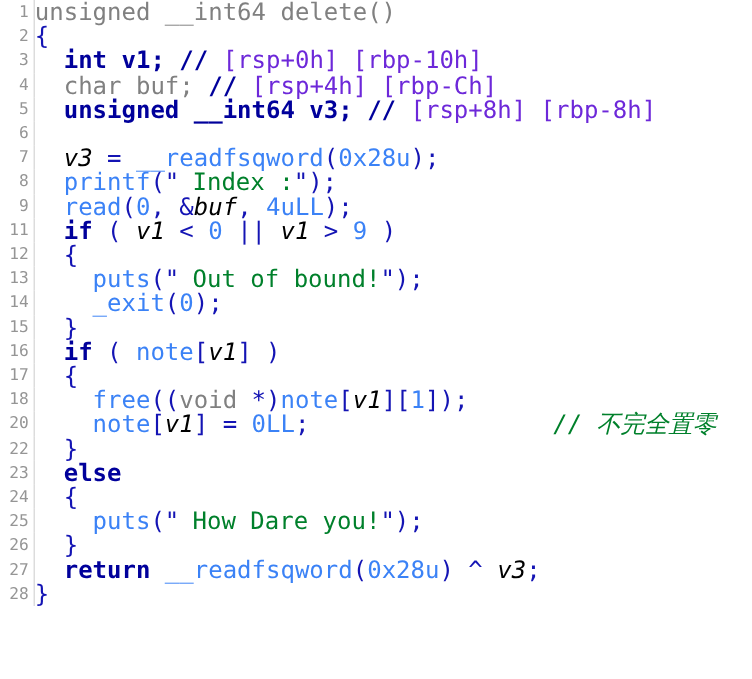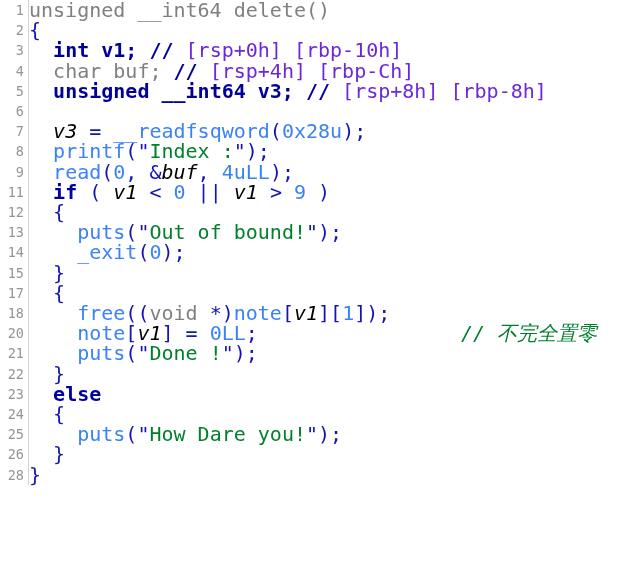--- a/index.html
+++ b/index.html
@@ -59,21 +59,21 @@
     position: relative;
   }
 
   
   .t-dim      { color: #808080; }                  
   .t-kw       { color: #00009b; font-weight: bold;}
   .t-fn       { color: #3b82f6; text-align: center; }                  
   .t-var      { color: #000000; font-style: italic; }                  
   .t-punct    { color: #1414b4; }                  
   .t-num      { color: #3b82f6; }                  
-  .t-str      { color: #00802b; }                  
+  .t-str      { color: #00802b; margin-left: 11px; }                  
   .t-quote    { color: #1414b4; }                  
   .t-cmt      { color: #6d28d9; }                  
   .t-gcmt     { color: #00802b; font-style: italic;}
   .t-plain    { color: #1414b4; }
 
   .side-comment {
     position: absolute;
     left: 432px;
     top: 0;
     white-space: pre;
@@ -135,34 +135,34 @@
         </tr>
         <tr class="code-row">
           <td class="gutter-cell">14</td>
           <td class="code-cell"><span class="t-plain">    </span><span class="t-fn">_exit</span><span class="t-punct">(</span><span class="t-num">0</span><span class="t-punct">);</span></td>
         </tr>
         <tr class="code-row">
           <td class="gutter-cell">15</td>
           <td class="code-cell"><span class="t-plain">  </span><span class="t-punct">}</span></td>
         </tr>
         <tr class="code-row">
+          <td class="gutter-cell">16</td>
+          <td class="code-cell"><span class="t-plain">  </span><span class="t-kw">if</span><span class="t-punct"> ( </span><span class="t-fn">note</span><span class="t-punct">[</span><span class="t-var">v1</span><span class="t-punct">] )</span></td>
+        </tr>
+        <tr class="code-row">
           <td class="gutter-cell">17</td>
           <td class="code-cell"><span class="t-plain">  </span><span class="t-punct">{</span></td>
         </tr>
         <tr class="code-row">
           <td class="gutter-cell">18</td>
           <td class="code-cell"><span class="t-plain">    </span><span class="t-fn">free</span><span class="t-punct">((</span><span class="t-dim">void</span><span class="t-punct"> *)</span><span class="t-fn">note</span><span class="t-punct">[</span><span class="t-var">v1</span><span class="t-punct">][</span><span class="t-num">1</span><span class="t-punct">]);</span></td>
         </tr>
         <tr class="code-row">
           <td class="gutter-cell">20</td>
           <td class="code-cell"><span class="t-plain">    </span><span class="t-fn">note</span><span class="t-punct">[</span><span class="t-var">v1</span><span class="t-punct">] = </span><span class="t-num">0LL</span><span class="t-punct">;</span><span class="side-comment t-gcmt">// 不完全置零</span></td>
-        </tr>
-        <tr class="code-row">
-          <td class="gutter-cell">21</td>
-          <td class="code-cell"><span class="t-plain">    </span><span class="t-fn">puts</span><span class="t-punct">(</span><span class="t-quote">"</span><span class="t-str">Done !</span><span class="t-quote">"</span><span class="t-punct">);</span></td>
         </tr>
         <tr class="code-row">
           <td class="gutter-cell">22</td>
           <td class="code-cell"><span class="t-plain">  </span><span class="t-punct">}</span></td>
         </tr>
         <tr class="code-row">
           <td class="gutter-cell">23</td>
           <td class="code-cell"><span class="t-plain">  </span><span class="t-kw">else</span></td>
         </tr>
         <tr class="code-row">
@@ -171,18 +171,22 @@
         </tr>
         <tr class="code-row">
           <td class="gutter-cell">25</td>
           <td class="code-cell"><span class="t-plain">    </span><span class="t-fn">puts</span><span class="t-punct">(</span><span class="t-quote">"</span><span class="t-str">How Dare you!</span><span class="t-quote">"</span><span class="t-punct">);</span></td>
         </tr>
         <tr class="code-row">
           <td class="gutter-cell">26</td>
           <td class="code-cell"><span class="t-plain">  </span><span class="t-punct">}</span></td>
         </tr>
         <tr class="code-row">
+          <td class="gutter-cell">27</td>
+          <td class="code-cell"><span class="t-plain">  </span><span class="t-kw">return</span><span class="t-punct"> </span><span class="t-fn">__readfsqword</span><span class="t-punct">(</span><span class="t-num">0x28u</span><span class="t-punct">) ^ </span><span class="t-var">v3</span><span class="t-punct">;</span></td>
+        </tr>
+        <tr class="code-row">
           <td class="gutter-cell">28</td>
           <td class="code-cell"><span class="t-punct">}</span></td>
         </tr>
       </tbody>
   </table>
 </div>
 
 </body></html>

